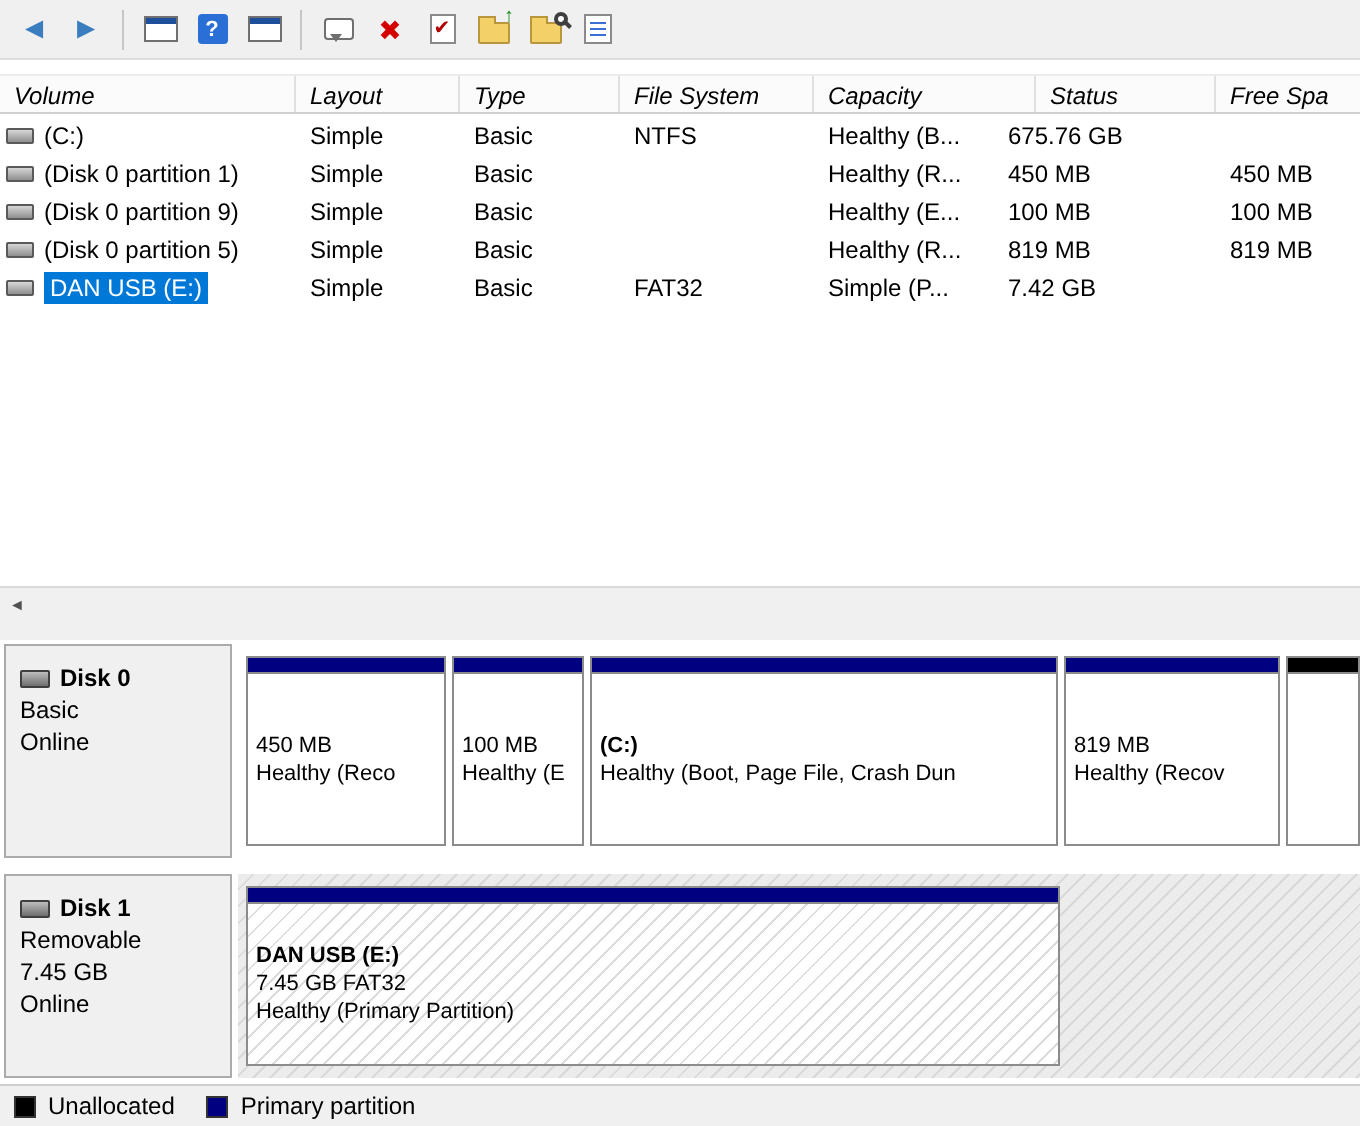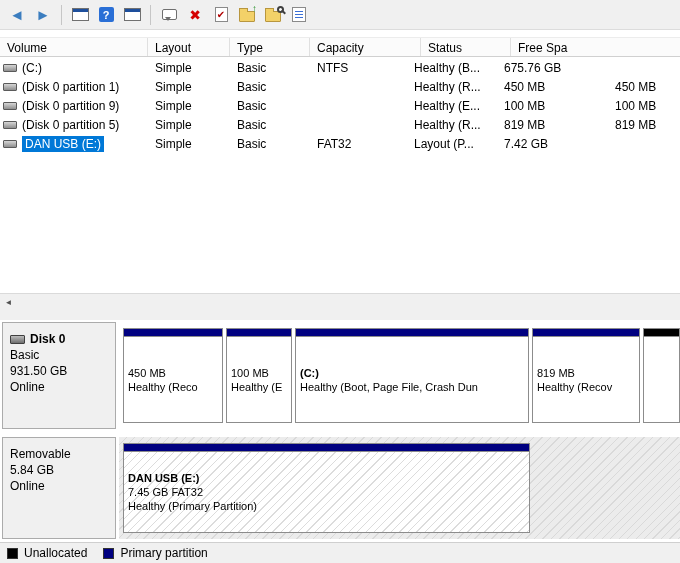--- a/index.html
+++ b/index.html
@@ -46,21 +46,21 @@
     transform:rotate(45deg); right:-4px; bottom:-2px; }
   .form-icon { width:14px; height:15px; background:#fff; border:1px solid #8a8a8a;
     padding:3px 2px; display:flex; flex-direction:column; justify-content:space-between; }
   .form-icon i { height:1px; background:#3a6fd6; display:block; }
 
   
   .lheader {
     position:absolute; top:37px; left:0; right:0; height:20px; display:flex;
     background:#fbfbfb; border-top:1px solid #ececec; border-bottom:1px solid #d0d0d0;
   }
-  .hcol { border-right:1px solid #e0e0e0; padding:3px 4px 0 7px; overflow:hidden; white-space:nowrap; }
+  .hcol { border-right:1px solid #e0e0e0; padding:3px 4px 0 7px; overflow:hidden; white-space:nowrap;font-style:italic; }
 
   
   .lrows { position:absolute; top:58px; left:0; right:0; }
   .trow { height:19px; display:flex; align-items:center; }
   .cell { overflow:hidden; white-space:nowrap; padding-left:7px; }
   .cell.first { display:flex; align-items:center; padding-left:3px; }
   .drive-ico { flex:0 0 14px; width:14px; height:8px; background:linear-gradient(#d6d6d6,#8f8f8f);
     border:1px solid #5a5a5a; border-radius:1px; margin-right:5px; }
   .sel { color:#fff; padding:1px 3px; }
 
@@ -152,20 +152,21 @@
           <i></i>
           <i></i>
         </span>
       </span>
   </div>
 
   <div class="lheader">
     <div class="hcol" style="width:148px">Volume</div>
     <div class="hcol" style="width:82px">Layout</div>
     <div class="hcol" style="width:80px">Type</div>
+    <div class="hcol" style="width:97px">File System</div>
     <div class="hcol" style="width:111px">Capacity</div>
     <div class="hcol" style="width:90px">Status</div>
     <div class="hcol" style="flex:1;border-right:none">Free Spa</div>
   </div>
 
   <div class="lrows">
 
     <div class="trow">
       <div class="cell first" style="width:148px">
           <span class="drive-ico"></span>
@@ -218,41 +219,40 @@
     </div>
 
     <div class="trow">
       <div class="cell first" style="width:148px">
           <span class="drive-ico"></span>
           <span class="sel" style="background: rgb(0, 120, 215);">DAN USB (E:)</span>
         </div>
       <div class="cell" style="width:82px">Simple</div>
       <div class="cell" style="width:80px">Basic</div>
       <div class="cell" style="width:97px">FAT32</div>
-      <div class="cell" style="width:90px">Layout (P...</div>
+      <div class="cell" style="width:90px">Simple (P...</div>
       <div class="cell" style="flex:1">7.42 GB</div>
     </div>
 
   </div>
 
   <div class="hscroll">
     <span class="scroll-btn">◄</span>
     <span class="scroll-track"></span>
   </div>
 
   <div class="splitter"></div>
 
   <div class="disk-row d0">
     <div class="disk-info">
       <div class="disk-title">
           <span class="disk-ico"></span>
           <span>Disk 0</span>
         </div>
       <div>Basic</div>
-      <div>931.50 GB</div>
       <div>Online</div>
     </div>
     <div class="disk-graph">
       <div class="part" style="width:100px">
         <div class="pbar" style="background: rgb(0, 0, 128);"></div>
         <div class="pbody">
           <span>450 MB</span>
           <span>Healthy (Reco</span>
         </div>
       </div>
@@ -278,22 +278,26 @@
         </div>
       </div>
       <div class="part" style="flex:1;min-width:0">
         <div class="pbar" style="background: rgb(0, 0, 0);"></div>
       </div>
     </div>
   </div>
 
   <div class="disk-row d1">
     <div class="disk-info">
+      <div class="disk-title">
+          <span class="disk-ico"></span>
+          <span>Disk 1</span>
+        </div>
       <div>Removable</div>
-      <div>5.84 GB</div>
+      <div>7.45 GB</div>
       <div>Online</div>
     </div>
     <div class="disk-graph hatched">
       <div class="part hatch" style="width:407px">
         <div class="pbar" style="background: rgb(0, 0, 128);"></div>
         <div class="pbody">
           <span class="pname">DAN USB (E:)</span>
           <span>7.45 GB FAT32</span>
           <span>Healthy (Primary Partition)</span>
         </div>

